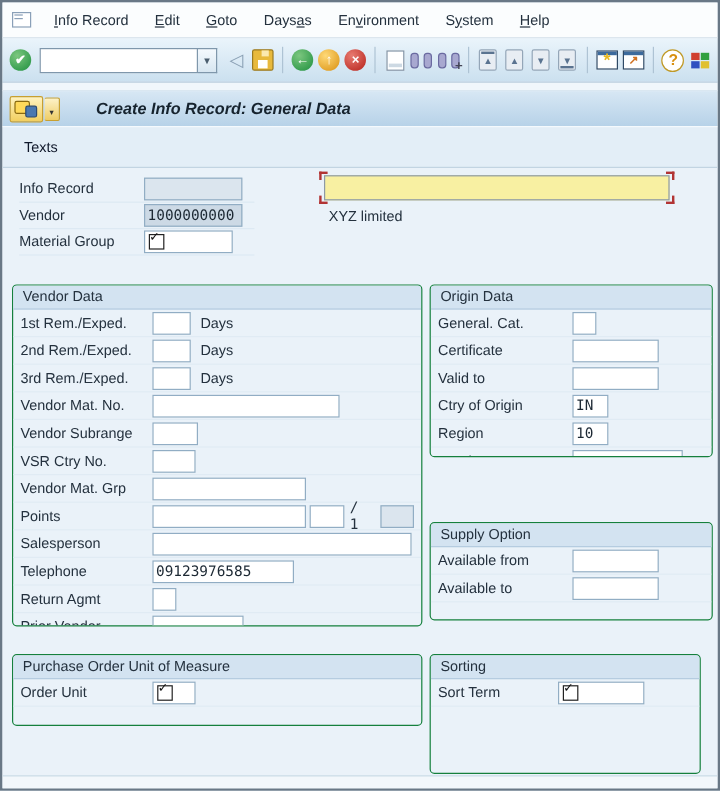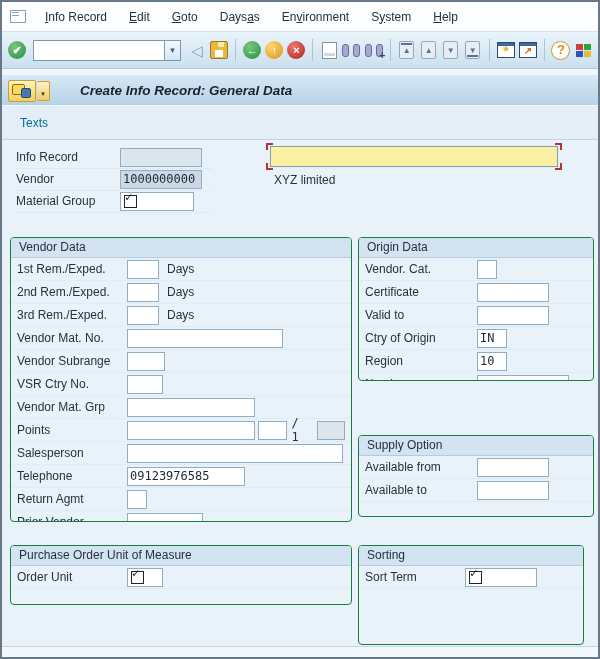--- a/index.html
+++ b/index.html
@@ -54,21 +54,21 @@
   .titlebar{height:29px;flex:none;background:linear-gradient(#d7e7f4,#b7d2e8);display:flex;align-items:center;padding:0 6px;}
   .svcbtn{width:26px;height:20px;border:1px solid #c8a030;border-radius:2px;background:linear-gradient(#fff3c0,#f2cf60);
     position:relative;margin-right:1px;}
   .svcbtn:before{content:"";position:absolute;left:3px;top:3px;width:11px;height:9px;background:#ffd95a;border:1px solid #8a6a10;border-radius:2px;}
   .svcbtn:after{content:"";position:absolute;left:12px;top:7px;width:8px;height:8px;background:#4a78b0;border:1px solid #2c4a70;border-radius:2px;}
   .svcdd{width:13px;height:20px;border:1px solid #c8a030;border-left:none;border-radius:2px;background:linear-gradient(#fdf2c8,#eecd66);
     display:flex;align-items:flex-end;justify-content:center;font-size:7px;color:#333;padding-bottom:2px;box-sizing:border-box;}
   .ptitle{font-size:13.5px;font-weight:bold;font-style:italic;color:#16232e;margin:0 0 0 30px;}
   .apptoolbar{height:33px;flex:none;background:#e3eef7;border-top:1px solid #f4f9fd;border-bottom:1px solid #c2d4e2;
     display:flex;align-items:center;padding:0 10px;}
-  .textsbtn{border:none;background:transparent;font:inherit;color:#0369a1;padding:4px 8px;}
+  .textsbtn{border:none;background:transparent;font:inherit;color:#0f172a;padding:4px 8px;}
   
   .content{flex:1;position:relative;background:#eaf2f9;}
   .hdr-row{position:absolute;left:14px;width:196px;height:22px;display:flex;align-items:center;border-bottom:1px solid #dde9f3;}
   .hdr-lbl{width:104px;flex:none;}
   .fld{height:19px;background:#fff;border:1px solid #91adc4;box-sizing:border-box;
     font-family:"DejaVu Sans Mono","Liberation Mono",monospace;font-size:12px;color:#1c2833;
     display:flex;align-items:center;padding:0 2px;overflow:hidden;}
   .fld.dis{background:#dbe5ee;}
   .fld.dsp{background:#ccd9e5;}
   .req{position:relative;display:inline-block;width:11px;height:11px;border:1px solid #222;background:#fff;margin-left:1px;flex:none;}
@@ -270,21 +270,21 @@
         </div>
       <div class="grow">
           <span class="gl">Prior Vendor</span>
           <div class="fld" style="width:76px"></div>
         </div>
     </div>
 
     <div class="gbox" style="left:356px;top:97px;width:236px;height:144px">
       <h2>Origin Data</h2>
       <div class="grow">
-          <span class="gl" style="width:112px">Vendor. Cat.</span>
+          <span class="gl" style="width:112px">General. Cat.</span>
           <div class="fld" style="width:20px"></div>
         </div>
       <div class="grow">
           <span class="gl" style="width:112px">Certificate</span>
           <div class="fld" style="width:72px"></div>
         </div>
       <div class="grow">
           <span class="gl" style="width:112px">Valid to</span>
           <div class="fld" style="width:72px"></div>
         </div>

